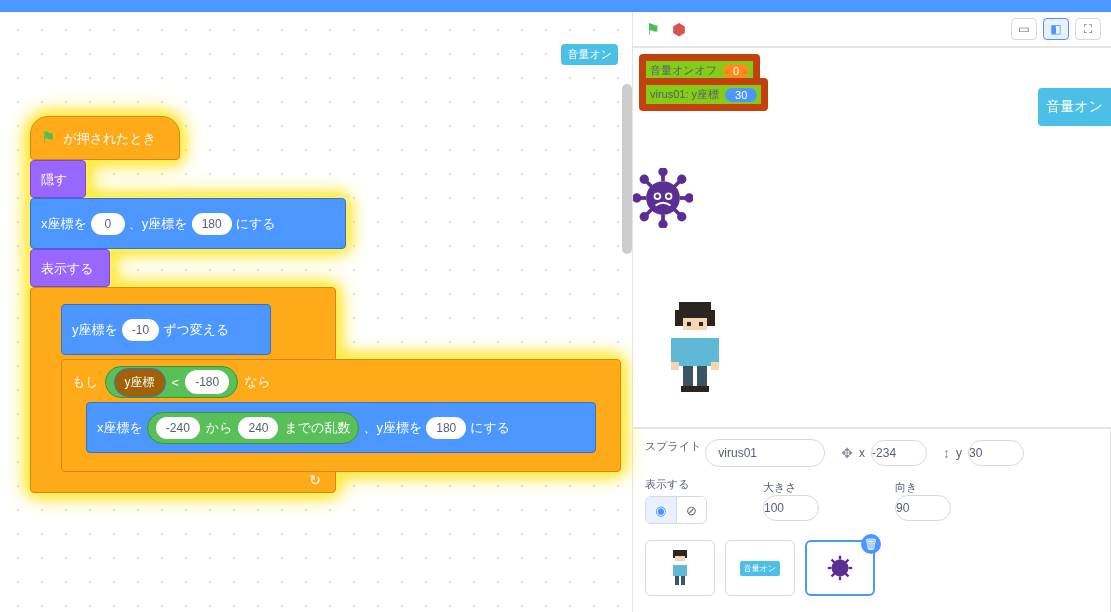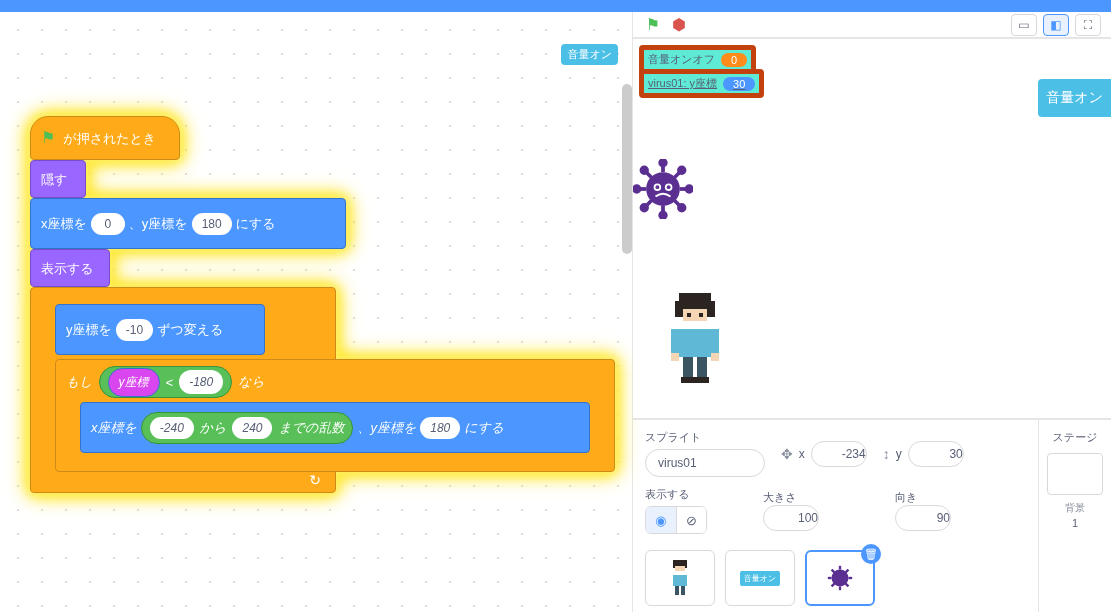--- a/index.html
+++ b/index.html
@@ -27,38 +27,38 @@
 .hat { background: #FFAB19; height: 44px; width: 150px; border-radius: 18px 18px 4px 4px; border: 1px solid #CF8B17; }
 .hat .flag { color: #4CBF56; font-size: 16px; margin-right: 4px; }
 
 .looks { background: #9966FF; border: 1px solid #774DCB; height: 38px; width: 56px; }
 .looks.show { width: 80px; }
 
 .motion { background: #4C97FF; border: 1px solid #3373CC; height: 51px; }
 
 .c-block { background: #FFAB19; border: 1px solid #CF8B17; border-radius: 4px;
   padding: 8px 10px 20px 10px; position: relative; width: 306px; }
-.c-block-inner { margin-left: 14px; margin-top: 8px; }
+.c-block-inner { margin-left: 20px; margin-top: 8px; }
 .c-block-label { color:#fff; font-size:13px; padding: 4px 2px 2px 2px; }
 .c-block-loop-icon { position:absolute; right:14px; bottom:4px; color:#fff; font-size:14px; }
 
 .if-block { background:#FFAB19; border:1px solid #CF8B17; border-radius:4px;
-  padding: 6px 10px 18px 10px; margin-top: 4px; position: relative; width: 560px; font-style: italic; }
+  padding: 6px 10px 18px 10px; margin-top: 4px; position: relative; width: 560px; }
 .if-head { display:flex; align-items:center; gap:6px; color:#fff; font-size:13px; height: 32px; }
 .if-body { margin-left: 14px; margin-top: 4px; }
 
 .oval-input { background:#fff; color:#575E75; border-radius: 14px; padding: 5px 10px;
   font-size: 12px; min-width: 34px; text-align:center; display:inline-block; }
 
 .op-lt { background:#59C059; border:1px solid #389438; border-radius: 20px;
   display:inline-flex; align-items:center; gap:6px; padding: 4px 8px; color:#fff; font-size:13px; height: 32px; }
 .op-rand { background:#59C059; border:1px solid #389438; border-radius: 20px;
   display:inline-flex; align-items:center; gap:6px; padding: 4px 8px; color:#fff; font-size:13px; height: 32px; }
 
-.reporter-motion { background:#d946ef; border:1px solid #3373CC; border-radius:20px;
+.reporter-motion { background:#a16207; border:1px solid #3373CC; border-radius:20px;
   padding: 5px 10px; color:#fff; font-size:12px; display:inline-block; }
 
 .scroller { position:absolute; right:0; top:72px; width:10px; height:170px; background:#ccc;
   border-radius:5px; }
 
 
 .right { flex: 1; display:flex; flex-direction: column; border-left: 1px solid #E5E5E5; }
 
 .stage-header { height: 36px; display:flex; align-items:center; padding: 0 10px;
   border-bottom: 2px solid #E5E5E5; gap: 6px; }
@@ -66,21 +66,21 @@
   font-size:16px; cursor:pointer; }
 .flag-icon { color:#4CBF56; }
 .stop-icon { color:#D9534F; }
 .spacer { flex: 1; }
 .size-btn { width: 26px; height: 22px; border: 1px solid #D9D9D9; border-radius: 4px; background:#fff;
   display:inline-flex; align-items:center; justify-content:center; font-size:12px; color:#575E75; cursor:pointer; }
 .size-btn.active { border-color:#4C97FF; background:#E9F1FF; color:#4C97FF; }
 
 .stage { flex: 0 0 380px; position:relative; background:#fff; border-bottom:1px solid #E5E5E5; overflow:hidden; }
 
-.monitor { position:absolute; background:#5eead4; border:5px solid #c2410c; border-radius:4px;
+.monitor { position:absolute; background:#84cc16; border:7px solid #c2410c; border-radius:4px;
   padding: 2px 4px; display:flex; align-items:center; gap:6px; font-size:11px; color:#575E75; }
 .monitor .val { background:#FF8C1A; color:#fff; border-radius:10px; padding:1px 10px; font-size:11px; }
 .monitor.var .val { background:#4C97FF; }
 
 .sound-btn-stage { position:absolute; right:0; top:40px; background:#4CBFE6; color:#fff;
   font-size:14px; padding: 10px 8px; border-radius: 4px 0 0 4px; }
 
 .virus { position:absolute; left:0; top:120px; width:60px; height:60px; }
 .virus svg { width:60px; height:60px; }
 
@@ -89,21 +89,21 @@
 
 .panel { flex:1; display:flex; border-top:1px solid #E5E5E5; }
 .sprite-info { flex:1; padding: 10px 12px 6px 12px; display:flex; flex-direction:column; gap:10px;
   border-right:1px solid #E5E5E5; }
 .info-row { display:flex; align-items:center; gap:16px; }
 .label-sm { font-size:11px; color:#575E75; }
 .text-input { border:1px solid #D9D9D9; border-radius:16px; padding:6px 12px; font-size:12px;
   color:#575E75; width:120px; outline:none; }
 .coord-group { display:flex; align-items:center; gap:6px; font-size:12px; color:#575E75; }
 .coord-input { border:1px solid #D9D9D9; border-radius:16px; padding:5px 0; font-size:12px;
-  color:#575E75; width:56px; text-align:right; outline:none; }
+  color:#575E75; width:56px; text-align:left; outline:none; }
 .toggle-group { display:flex; border:1px solid #D9D9D9; border-radius:6px; overflow:hidden; }
 .toggle-btn { width:30px; height:26px; display:flex; align-items:center; justify-content:center;
   font-size:13px; color:#575E75; background:#fff; cursor:pointer; }
 .toggle-btn.active { color:#4C97FF; background:#E9F1FF; }
 .toggle-btn + .toggle-btn { border-left:1px solid #D9D9D9; }
 
 .sprite-thumbs { display:flex; gap:10px; padding: 6px 0 0 0; }
 .thumb { width:70px; height:56px; border:1px solid #D9D9D9; border-radius:6px; background:#fff;
   display:flex; flex-direction:column; align-items:center; justify-content:center;
   font-size:9px; color:#575E75; cursor:pointer; position:relative; }
@@ -210,21 +210,21 @@
       <span class="size-btn">▭</span>
       <span class="size-btn active">◧</span>
       <span class="size-btn">⛶</span>
     </div>
 
     <div class="stage">
       <div class="monitor" style="left:6px; top:6px;">
         <span>音量オンオフ</span>
         <span class="val">0</span>
       </div>
-      <div class="monitor var" style="left:6px; top:30px;text-decoration:underline;">
+      <div class="monitor var" style="left:6px; top:30px;">
         <span>virus01: y座標</span>
         <span class="val">30</span>
       </div>
       <div class="sound-btn-stage">音量オン</div>
 
       <div class="virus">
         <svg viewBox="0 0 64 64">
           <g fill="#5B2E91">
             <circle cx="32" cy="32" r="18"></circle>
             <g stroke="#5B2E91" stroke-width="4">
@@ -272,21 +272,21 @@
           <rect x="17" y="34" width="5" height="10" fill="#3B5563"></rect>
           <rect x="9" y="44" width="7" height="3" fill="#2B2420"></rect>
           <rect x="16" y="44" width="7" height="3" fill="#2B2420"></rect>
         </svg>
       </div>
     </div>
 
     <div class="panel">
       <div class="sprite-info">
         <div class="info-row">
-          <div style="display:flex; flex-direction:column; gap:4px;">
+          <div style="display:flex; flex-direction:row; gap:4px;">
             <span class="label-sm">スプライト</span>
             <input class="text-input" value="virus01" style="">
           </div>
           <div class="coord-group">
             <span class="cross-icon">✥</span>
             <span>x</span>
             <input class="coord-input" value="-234" style="">
           </div>
           <div class="coord-group">
             <span class="updown-icon">↕</span>
@@ -345,22 +345,16 @@
                   <line x1="44" y1="20" x2="50" y2="14"></line>
               </g>
             </svg>
             <div class="del">
               <span>🗑</span>
             </div>
           </div>
         </div>
       </div>
 
-      <div class="stage-panel">
-        <span class="label-sm">ステージ</span>
-        <div class="stage-thumb"></div>
-        <div class="bg-label">背景</div>
-        <div class="bg-count">1</div>
-      </div>
     </div>
 
   </div>
 </div>
 
 </body></html>

